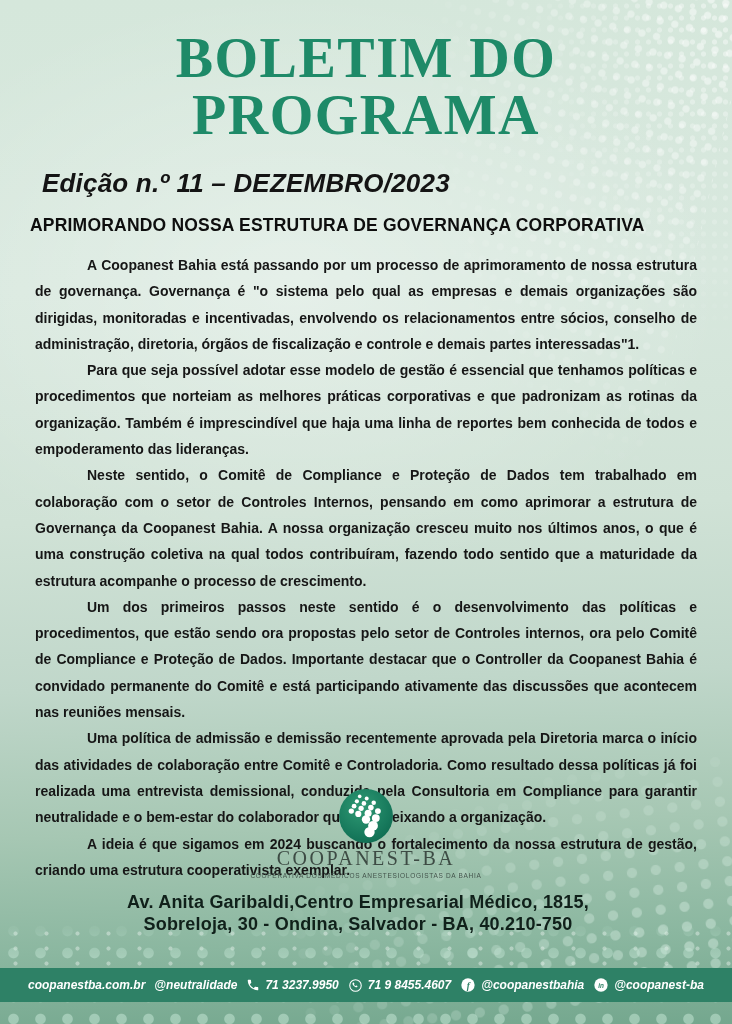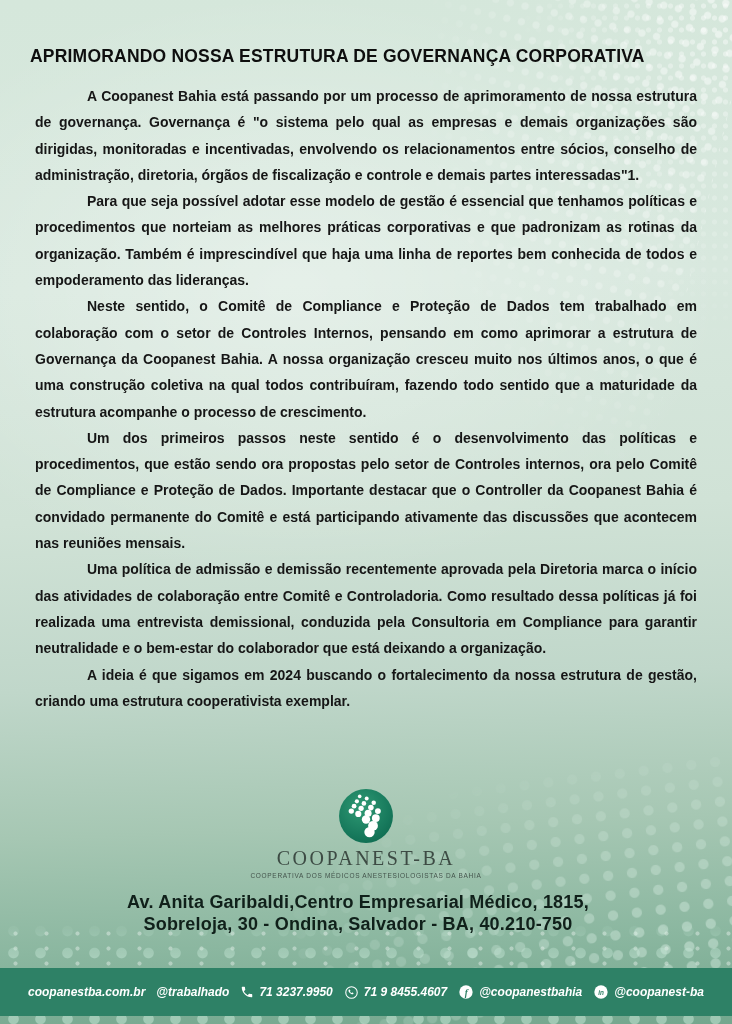--- a/index.html
+++ b/index.html
@@ -68,41 +68,43 @@
   .wordmark{
     margin-top:3px;font-family:"Liberation Serif",serif;font-size:20px;color:#3d4b44;
     letter-spacing:2.5px;font-weight:normal;
   }
   .tagline{margin-top:2px;font-size:6.5px;letter-spacing:0.7px;color:#44544c;}
   .address{
     position:absolute;z-index:2;top:892px;left:0;right:16px;text-align:center;
     font-size:18px;font-weight:bold;line-height:21.5px;color:#10201a;letter-spacing:0.2px;
   }
   .footer-bar{
-    position:absolute;z-index:3;top:968px;left:0;right:0;height:48px;background:#2e8166;
+    position:absolute;z-index:3;top:968px;left:0;right:0;height:34px;background:#2e8166;
     display:flex;align-items:center;justify-content:space-between;padding:0 28px;box-sizing:border-box;
     color:#ffffff;font-size:12px;font-weight:bold;font-style:italic;white-space:nowrap;
   }
   .footer-item{display:flex;align-items:center;gap:5px;}
   .footer-item svg{display:block;}
 </style>
 </head>
 <body>
 
 <div class="page">
 
   <div class="dots dots-tr1"></div>
   <div class="dots dots-tr2"></div>
   <div class="dots dots-mid"></div>
   <div class="dots dots-br"></div>
   <div class="dots dots-bottom"></div>
 
   <h1 class="title">
+    <span>BOLETIM DO PROGRAMA</span>
   </h1>
 
+  <div class="edition">Edição n.º 11 – DEZEMBRO/2023</div>
 
   <h2 class="heading">APRIMORANDO NOSSA ESTRUTURA DE GOVERNANÇA CORPORATIVA</h2>
 
   <div class="body-text">
     <p>A Coopanest Bahia está passando por um processo de aprimoramento de nossa estrutura de governança. Governança é "o sistema pelo qual as empresas e demais organizações são dirigidas, monitoradas e incentivadas, envolvendo os relacionamentos entre sócios, conselho de administração, diretoria, órgãos de fiscalização e controle e demais partes interessadas"1.</p>
     <p>Para que seja possível adotar esse modelo de gestão é essencial que tenhamos políticas e procedimentos que norteiam as melhores práticas corporativas e que padronizam as rotinas da organização. Também é imprescindível que haja uma linha de reportes bem conhecida de todos e empoderamento das lideranças.</p>
     <p>Neste sentido, o Comitê de Compliance e Proteção de Dados tem trabalhado em colaboração com o setor de Controles Internos, pensando em como aprimorar a estrutura de Governança da Coopanest Bahia. A nossa organização cresceu muito nos últimos anos, o que é uma construção coletiva na qual todos contribuíram, fazendo todo sentido que a maturidade da estrutura acompanhe o processo de crescimento.</p>
     <p>Um dos primeiros passos neste sentido é o desenvolvimento das políticas e procedimentos, que estão sendo ora propostas pelo setor de Controles internos, ora pelo Comitê de Compliance e Proteção de Dados. Importante destacar que o Controller da Coopanest Bahia é convidado permanente do Comitê e está participando ativamente das discussões que acontecem nas reuniões mensais.</p>
     <p>Uma política de admissão e demissão recentemente aprovada pela Diretoria marca o início das atividades de colaboração entre Comitê e Controladoria. Como resultado dessa políticas já foi realizada uma entrevista demissional, conduzida pela Consultoria em Compliance para garantir neutralidade e o bem-estar do colaborador que está deixando a organização.</p>
     <p>A ideia é que sigamos em 2024 buscando o fortalecimento da nossa estrutura de gestão, criando uma estrutura cooperativista exemplar.</p>
@@ -142,21 +144,21 @@
   <div class="address">
     <div>Av. Anita Garibaldi,Centro Empresarial Médico, 1815,</div>
     <div>Sobreloja, 30 - Ondina, Salvador - BA, 40.210-750</div>
   </div>
 
   <footer class="footer-bar">
     <div class="footer-item">
       <span>coopanestba.com.br</span>
     </div>
     <div class="footer-item">
-      <span>@trabalhado</span>
+      <span>@neutralidade</span>
     </div>
     <div class="footer-item">
       <svg width="14" height="14" viewBox="0 0 24 24">
         <path fill="#fff" d="M6.62 10.79c1.44 2.83 3.76 5.14 6.59 6.59l2.2-2.21c.27-.27.67-.36 1.02-.24 1.12.37 2.33.57 3.57.57.55 0 1 .45 1 1V20c0 .55-.45 1-1 1-9.39 0-17-7.61-17-17 0-.55.45-1 1-1h3.5c.55 0 1 .45 1 1 0 1.25.2 2.45.57 3.57.11.35.03.74-.25 1.02l-2.2 2.2z"></path>
       </svg>
       <span>71 3237.9950</span>
     </div>
     <div class="footer-item">
       <svg width="15" height="15" viewBox="0 0 24 24">
         <circle cx="12" cy="12" r="9.2" fill="none" stroke="#fff" stroke-width="1.7"></circle>

